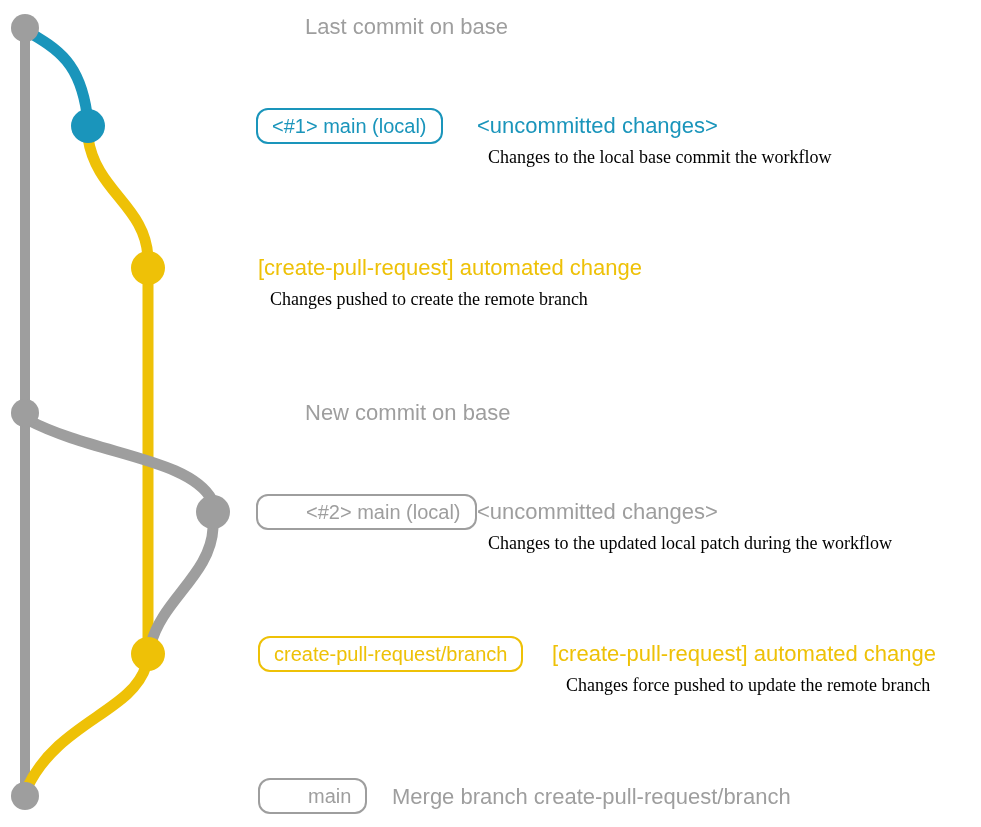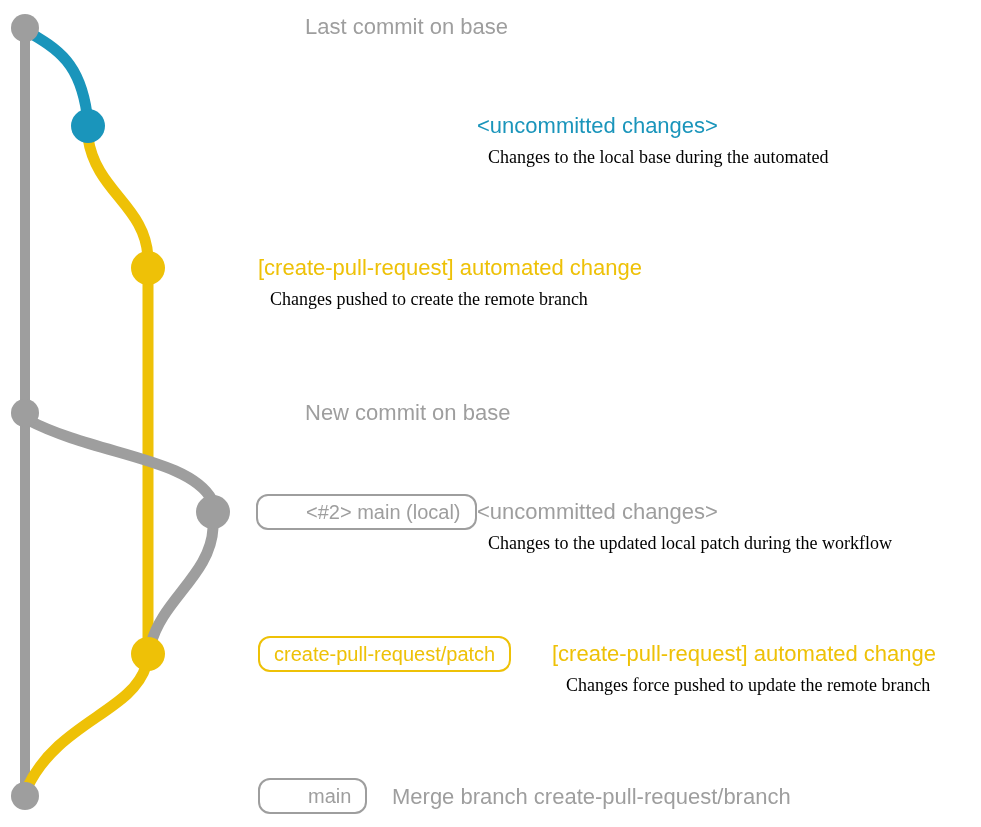--- a/index.html
+++ b/index.html
@@ -48,32 +48,33 @@
     <circle class="f-teal" cx="88" cy="126" r="17"></circle>
     <circle class="f-yellow" cx="148" cy="268" r="17"></circle>
     <circle class="f-gray" cx="25" cy="413" r="14"></circle>
     <circle class="f-gray" cx="213" cy="512" r="17"></circle>
     <circle class="f-yellow" cx="148" cy="654" r="17"></circle>
     <circle class="f-gray" cx="25" cy="796" r="14"></circle>
   </svg>
 
   <div class="t title c-gray" style="left:258px;top:14px">Last commit on base</div>
 
+  <div class="badge b-teal" style="left:256px;top:108px">&lt;#1&gt; main (local)</div>
   <div class="t heading c-teal" style="left:477px;top:113px">&lt;uncommitted changes&gt;</div>
-  <div class="t note" style="left:488px;top:146px">Changes to the local base during the automated</div>
+  <div class="t note" style="left:488px;top:146px">Changes to the local base commit the workflow</div>
 
   <div class="t heading c-yellow" style="left:258px;top:255px">[create-pull-request] automated change</div>
   <div class="t title c-gray" style="left:258px;top:400px">New commit on base</div>
 
   <div class="t note" style="left:270px;top:288px">Changes pushed to create the remote branch</div>
 
   <div class="badge b-gray" style="left:256px;top:494px">&lt;#2&gt; main (local)</div>
   <div class="t heading c-gray" style="left:477px;top:499px">&lt;uncommitted changes&gt;</div>
   <div class="t note" style="left:488px;top:532px">Changes to the updated local patch during the workflow</div>
 
-  <div class="badge b-yellow" style="left:258px;top:636px">create-pull-request/patch</div>
+  <div class="badge b-yellow" style="left:258px;top:636px">create-pull-request/branch</div>
   <div class="t heading c-yellow" style="left:552px;top:641px">[create-pull-request] automated change</div>
   <div class="t note" style="left:566px;top:674px">Changes force pushed to update the remote branch</div>
 
   <div class="badge b-gray" style="left:258px;top:778px">main</div>
   <div class="t title c-gray" style="left:345px;top:784px">Merge branch create-pull-request/branch</div>
 
 </div>
 
 </body></html>

